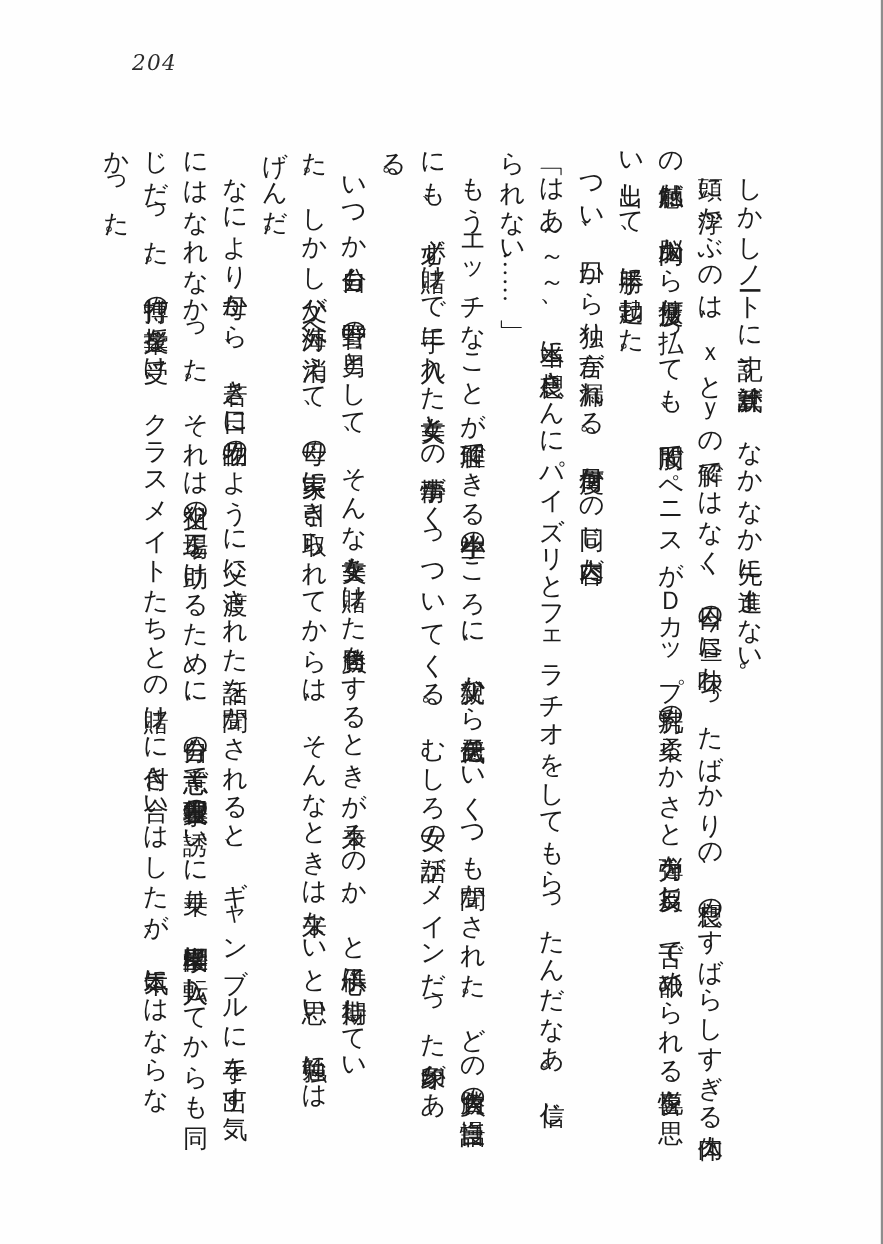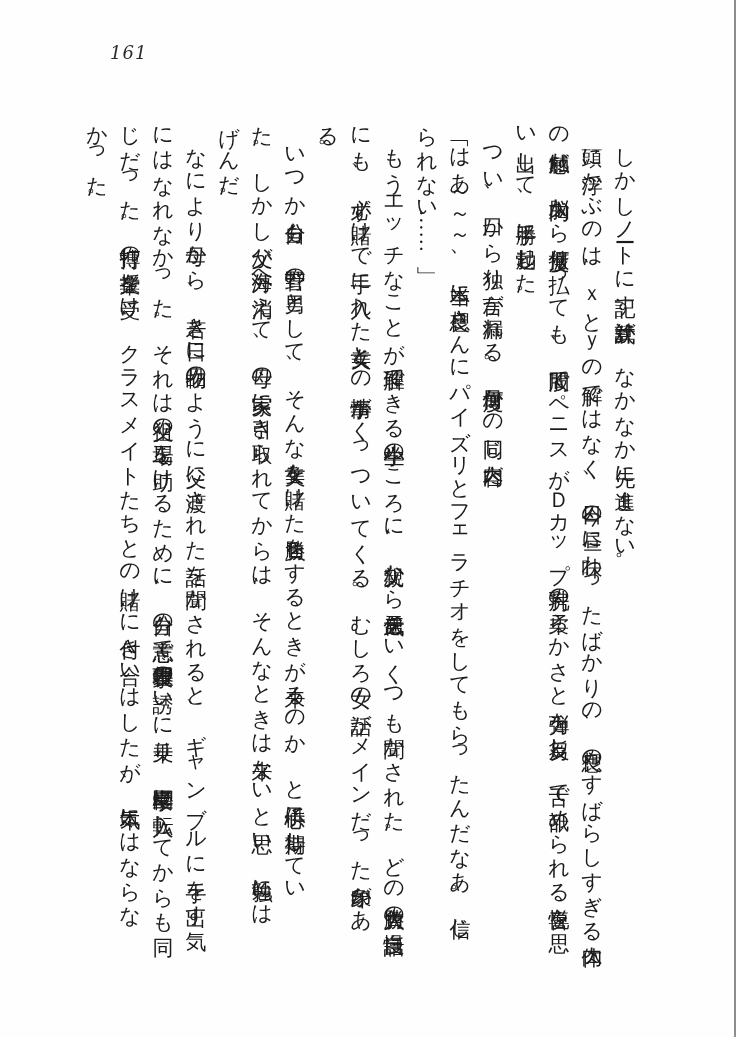--- a/index.html
+++ b/index.html
@@ -49,21 +49,21 @@
     right: 0;
     width: 2px;
     height: 100%;
     background: #8d8d8d;
   }
 </style>
 </head>
 <body>
 
 <div class="page">
-  <div class="page-number">161</div>
+  <div class="page-number">204</div>
 
   <div class="text-body">
     <p>しかしノートに記す計算式が、なかなか先に進まない。</p>
     <p>頭に浮かぶのは、ｘとｙの解ではなく、今日の昼に味わったばかりの、想良のすばらしすぎる肉体の感触だ。脳内から何度振り払っても、股間でペニスがＤカップ乳房の柔らかさと弾力を反芻し、舌で舐められる喜悦を思い出して、勝手に勃起した。</p>
     <p>つい、口から独り言が漏れる。何度目かの同じ内容だ。</p>
     <p>「はあ～～～、本当に想良さんにパイズリとフェラチオをしてもらったんだなあ。信じられない……」</p>
     <p>もうエッチなことが理解できる小学生のころに、父親から武勇伝をいくつも聞かされた。どの大勝負の自慢話にも、必ず賭けで手に入れた美女との情事がくっついてくる。むしろ女の話がメインだった印象がある。</p>
     <p>いつか自分も、菅野の男として、そんな美女を賭けた勝負をするときが来るのか、と子供心に期待していた。しかし父が海外へ消えて、母の実家に引き取られてからは、そんなときは来ないと思い、勉強にはげんだ。</p>
     <p>なにより母から、若き日に品物のように父に渡された話を聞かされると、ギャンブルに手を出す気にはなれなかった。それは祖父の工場を助けるために、自分の意志で銀賀理事長の誘いに乗り、櫻皇学園に転入してからも同じだった。博打の授業を受け、クラスメイトたちとの賭けに付き合いはしたが、本気にはならなかった。</p>
   </div>

